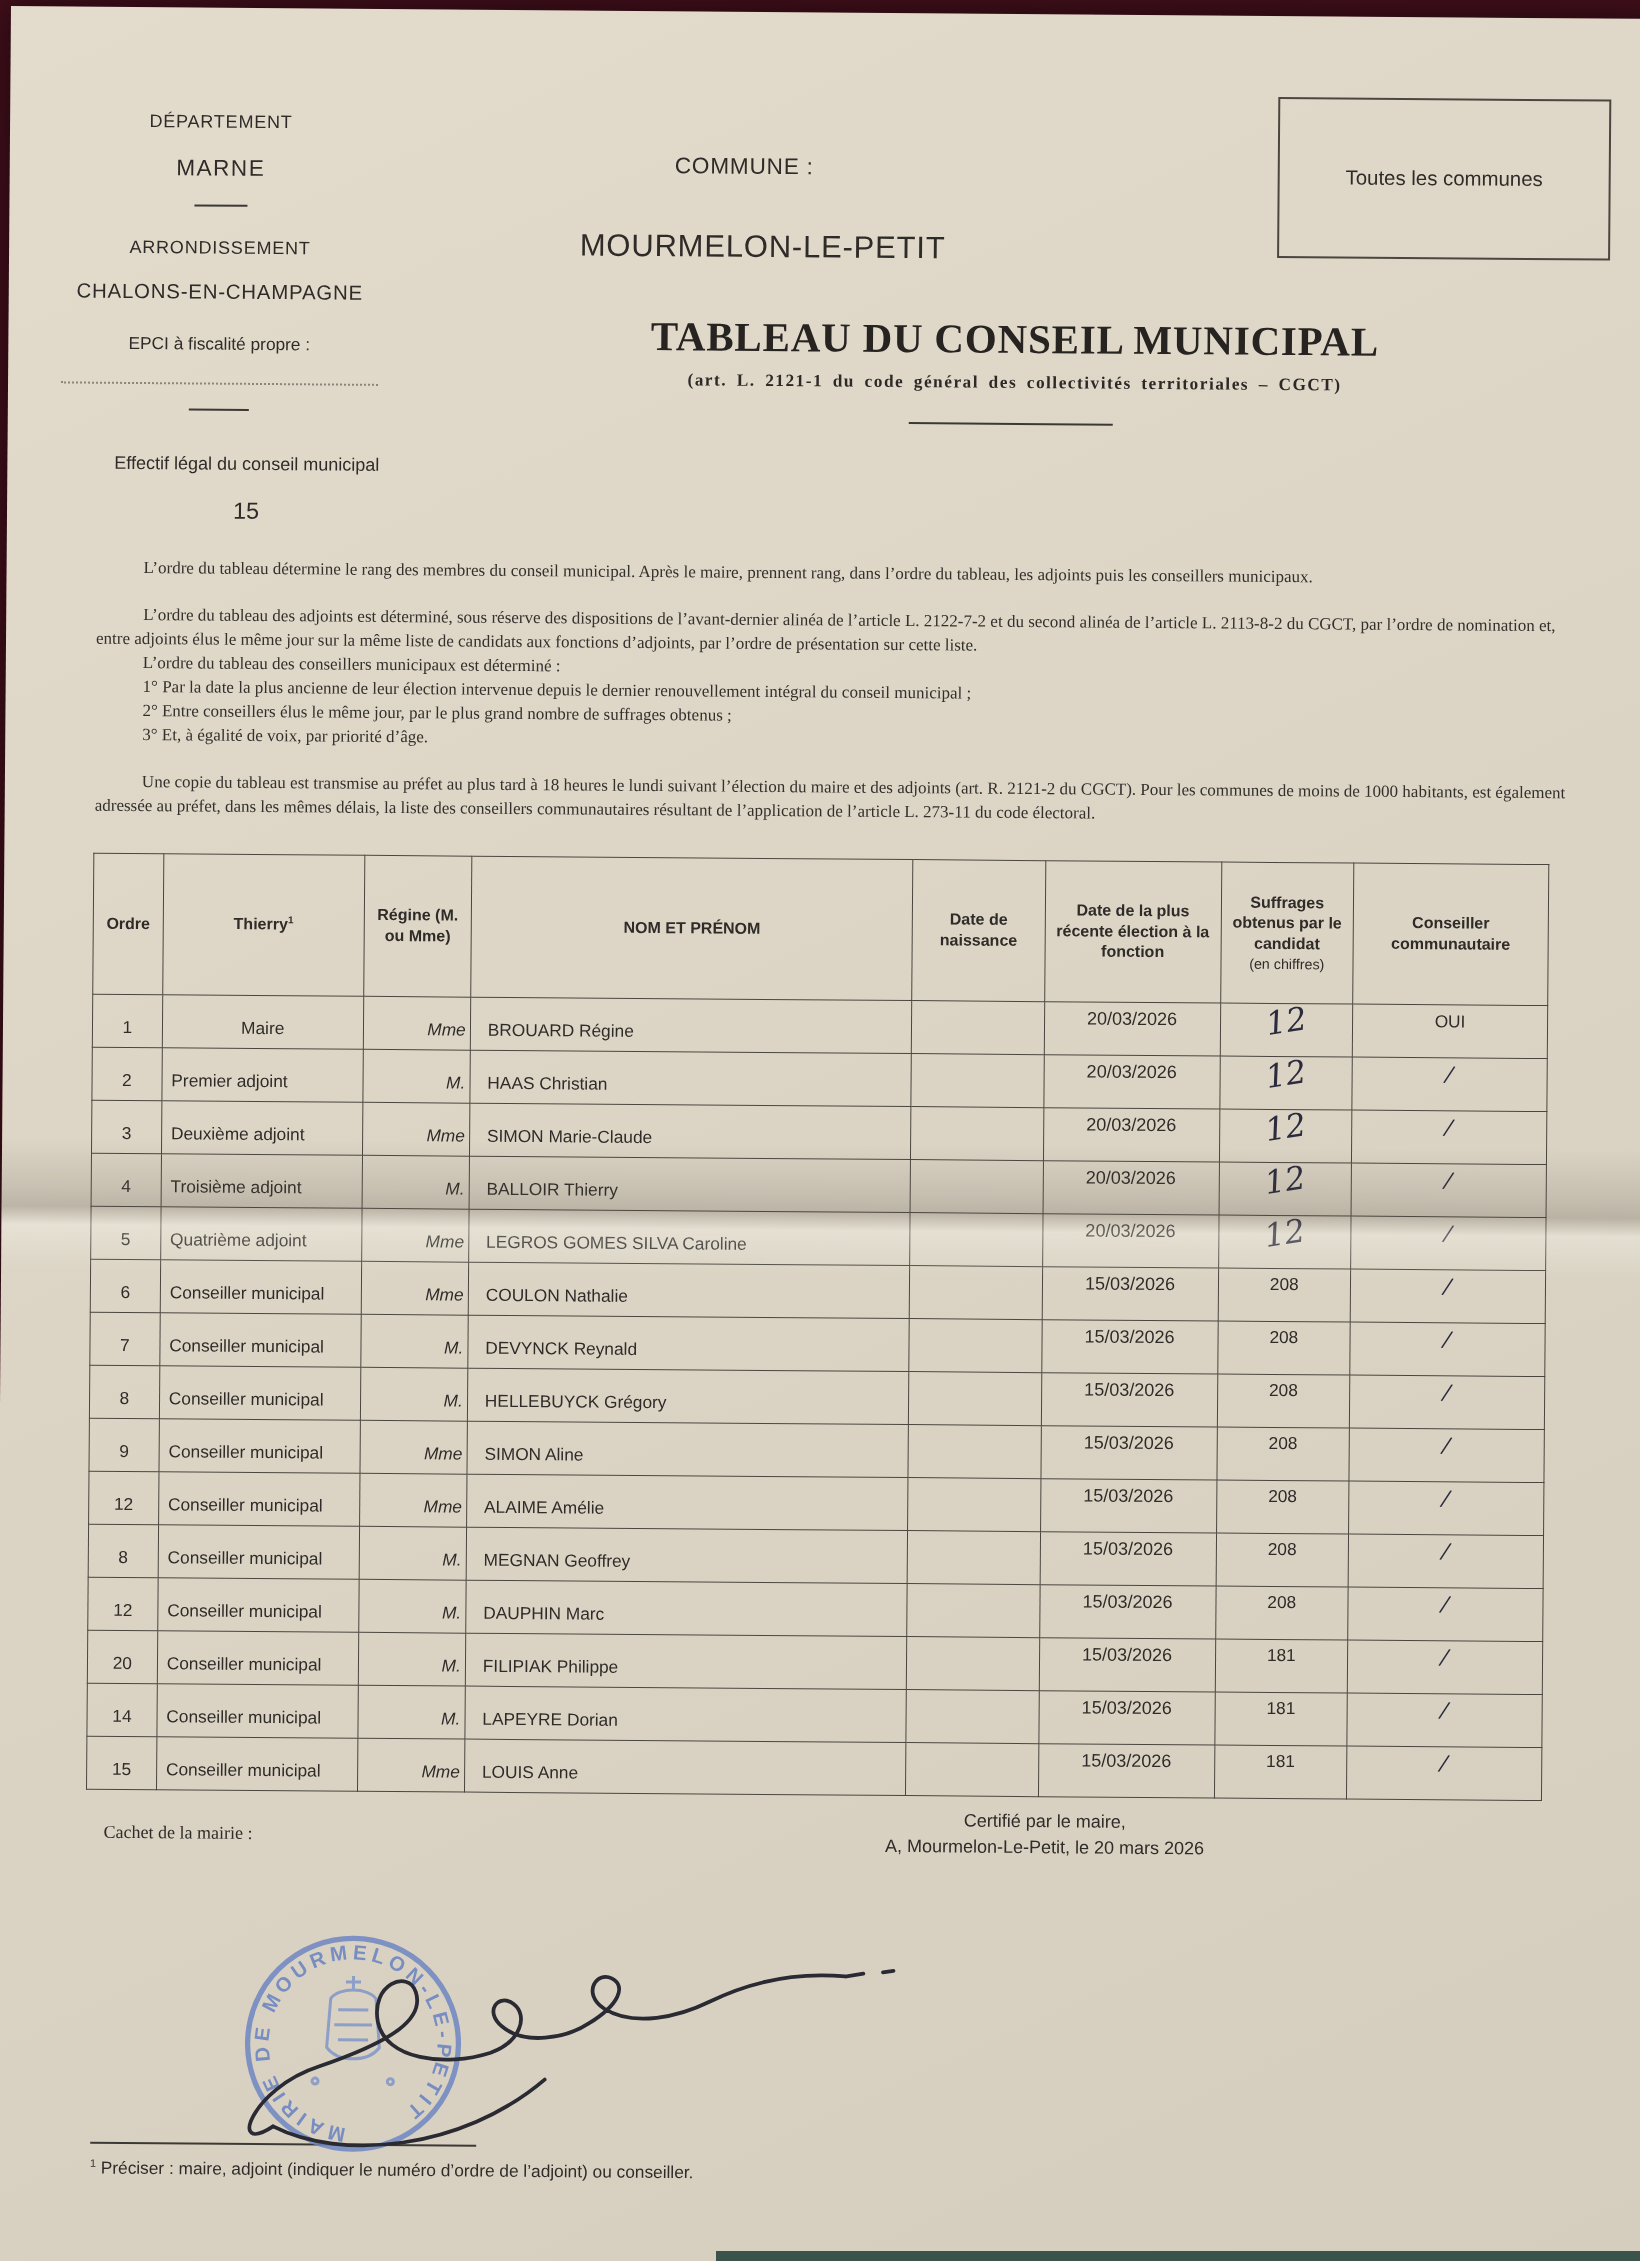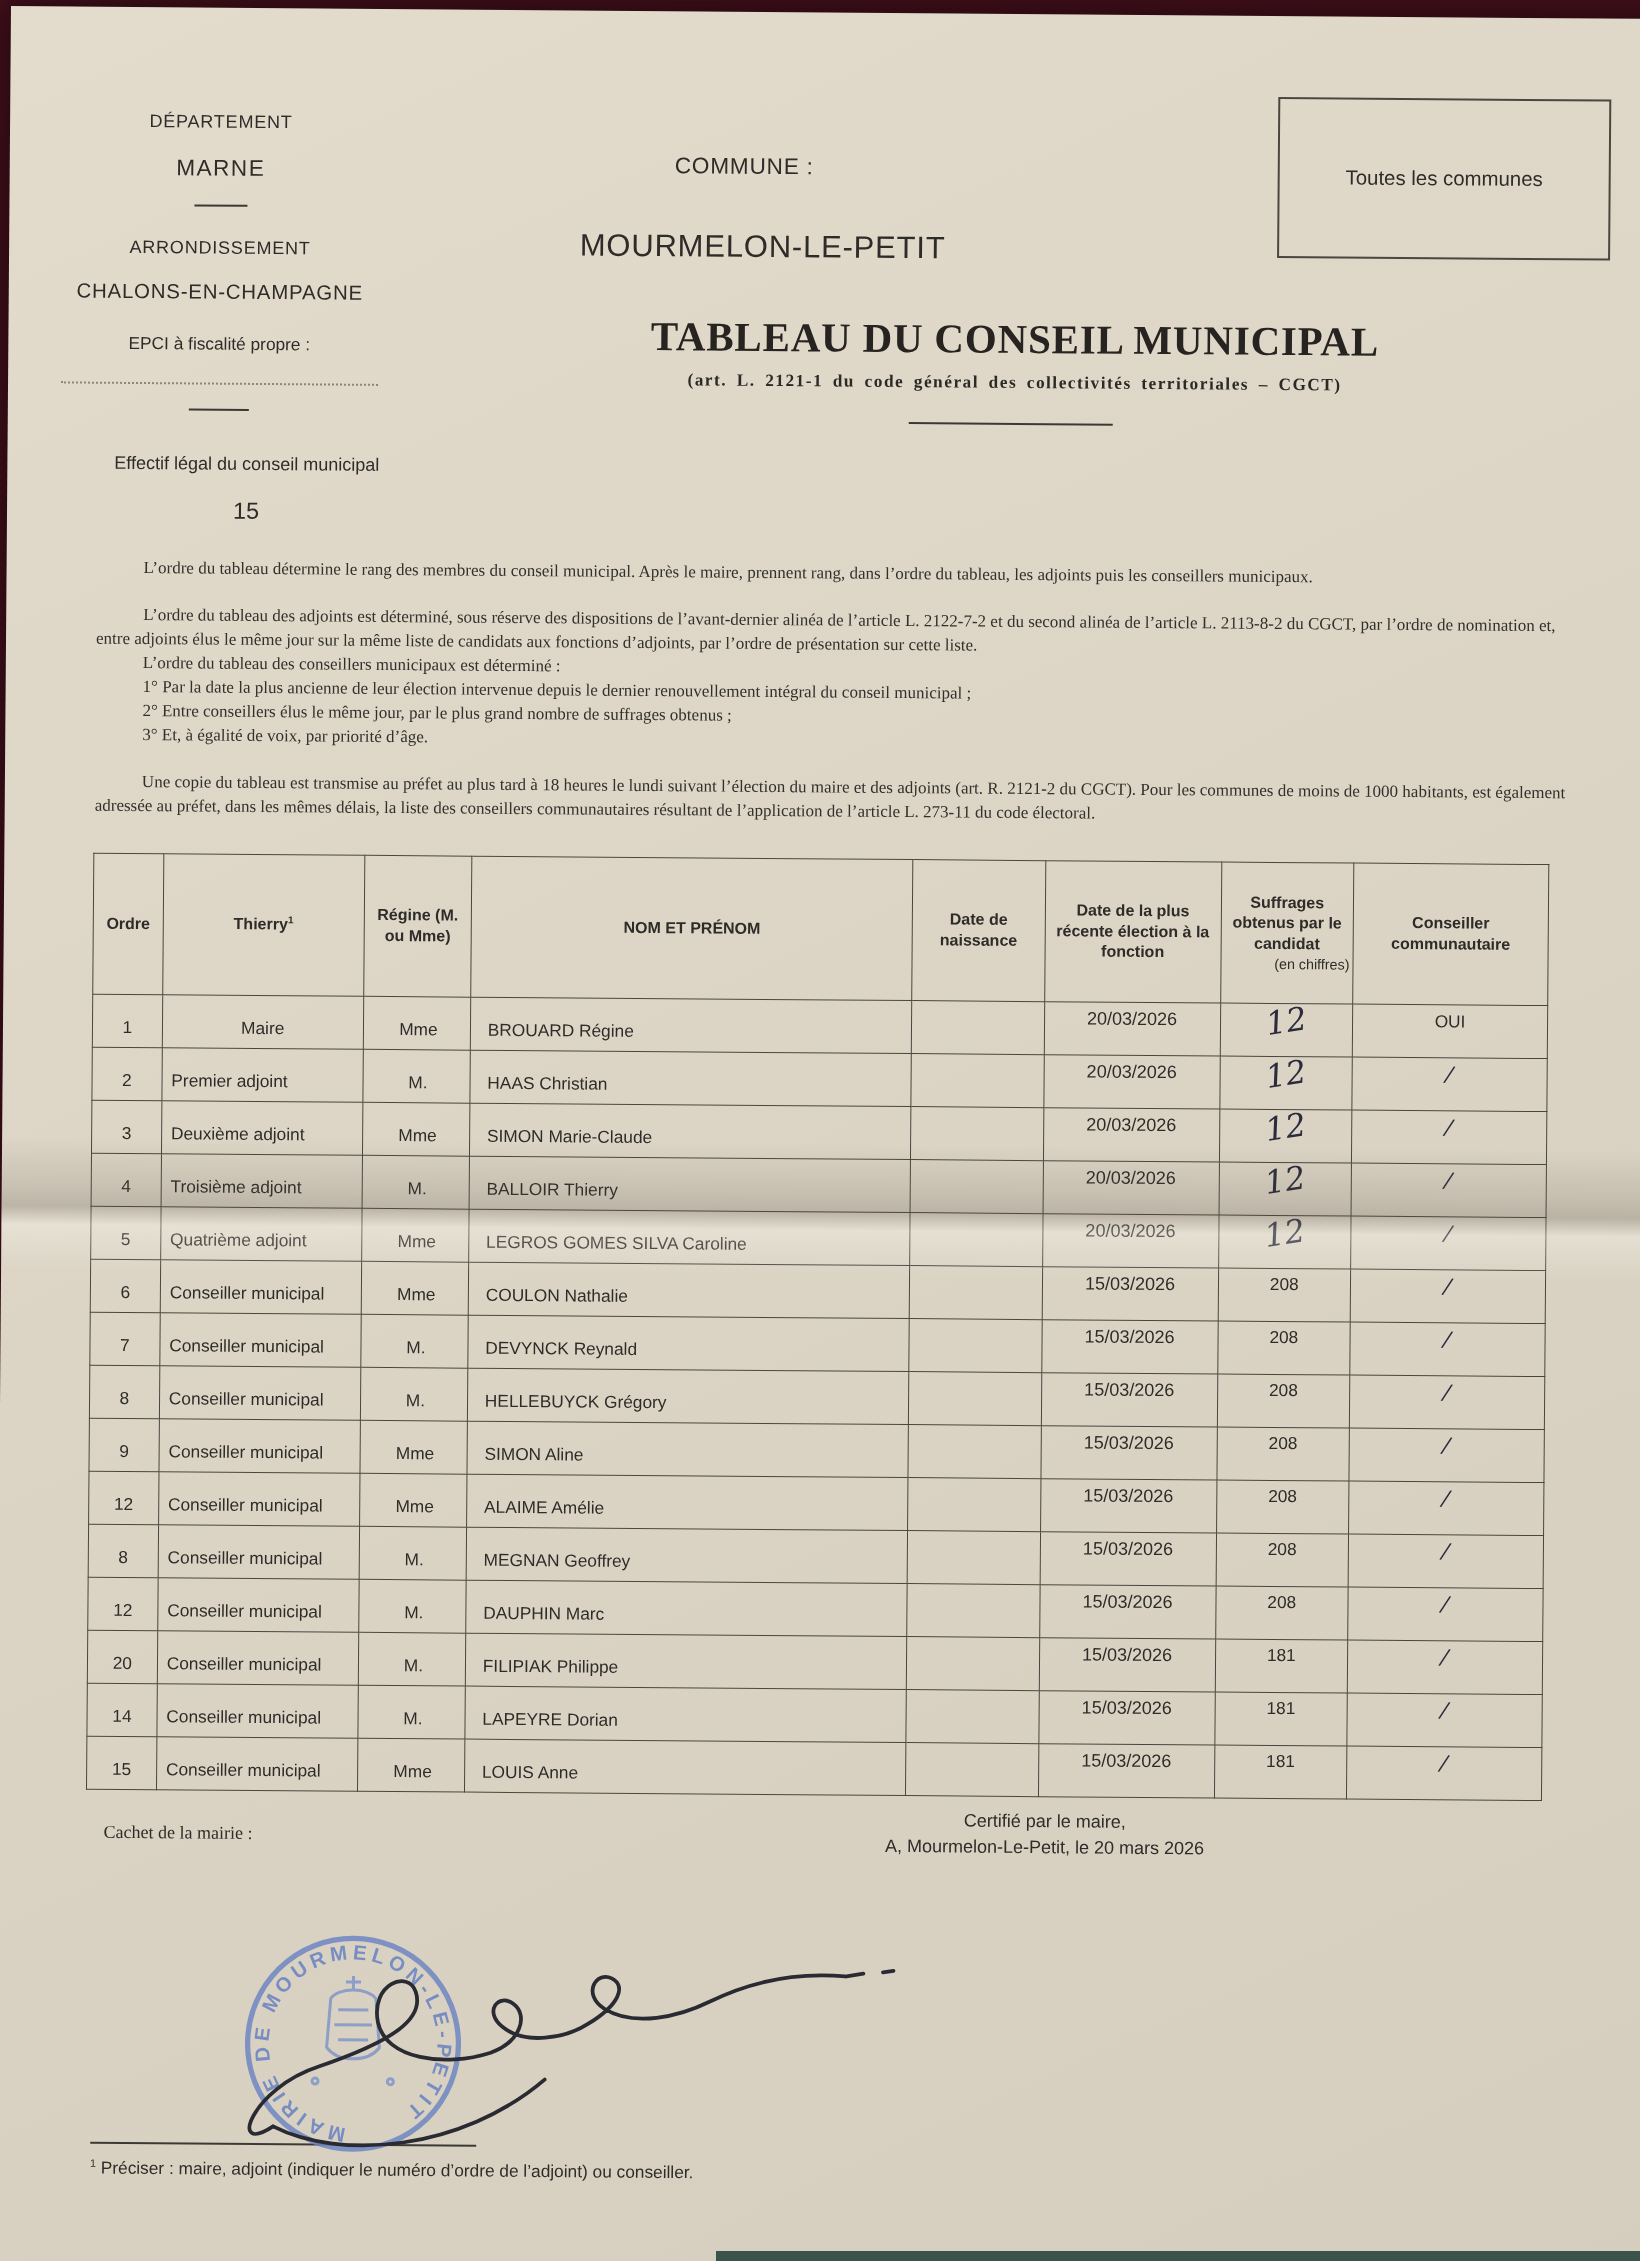--- a/index.html
+++ b/index.html
@@ -90,27 +90,27 @@
     font-size:17.3px;color:#2e2b28;
   }
   .council-table th,.council-table td{
     border:1.9px solid #4a463f;
     overflow:visible;
   }
   .council-table thead th{
     height:134px;vertical-align:middle;text-align:center;
     font-size:16px;font-weight:bold;line-height:1.3;padding:3px;
   }
-  .council-table thead .sub{display:block;font-weight:normal;font-size:14.3px;text-align:right;}
+  .council-table thead .sub{display:block;font-weight:normal;font-size:14.3px;}
   .council-table tbody tr{height:53px;}
   .council-table td{padding:0 4.5px;}
   .c-ordre{text-align:center;vertical-align:bottom;padding-bottom:9px !important;}
   .c-fonction{text-align:left;vertical-align:bottom;padding-bottom:9px !important;padding-left:9px !important;}
   tbody tr:first-child .c-fonction{text-align:center;padding-left:4.5px !important;}
-  .c-qualite{text-align:center;vertical-align:bottom;padding-bottom:9px !important;padding-left:7.5px !important;}
+  .c-qualite{text-align:right;vertical-align:bottom;padding-bottom:9px !important;padding-left:7.5px !important;font-style:italic;}
   .c-nom{text-align:left;vertical-align:bottom;padding-bottom:9px !important;padding-left:16.6px !important;}
   .c-naissance{text-align:center;vertical-align:top;padding-top:6px !important;}
   .c-election{text-align:center;vertical-align:top;padding-top:6px !important;font-size:18px;}
   .c-suffrages{text-align:center;vertical-align:top;padding-top:4.5px !important;}
   .c-conseiller{text-align:center;vertical-align:top;padding-top:6px !important;}
   .hand-num{
     display:inline-block;
     font-family:"DejaVu Serif", serif;font-style:italic;
     font-size:32px;line-height:.9;color:#2b2b3d;
     transform:rotate(-9deg);position:relative;top:-1.5px;

